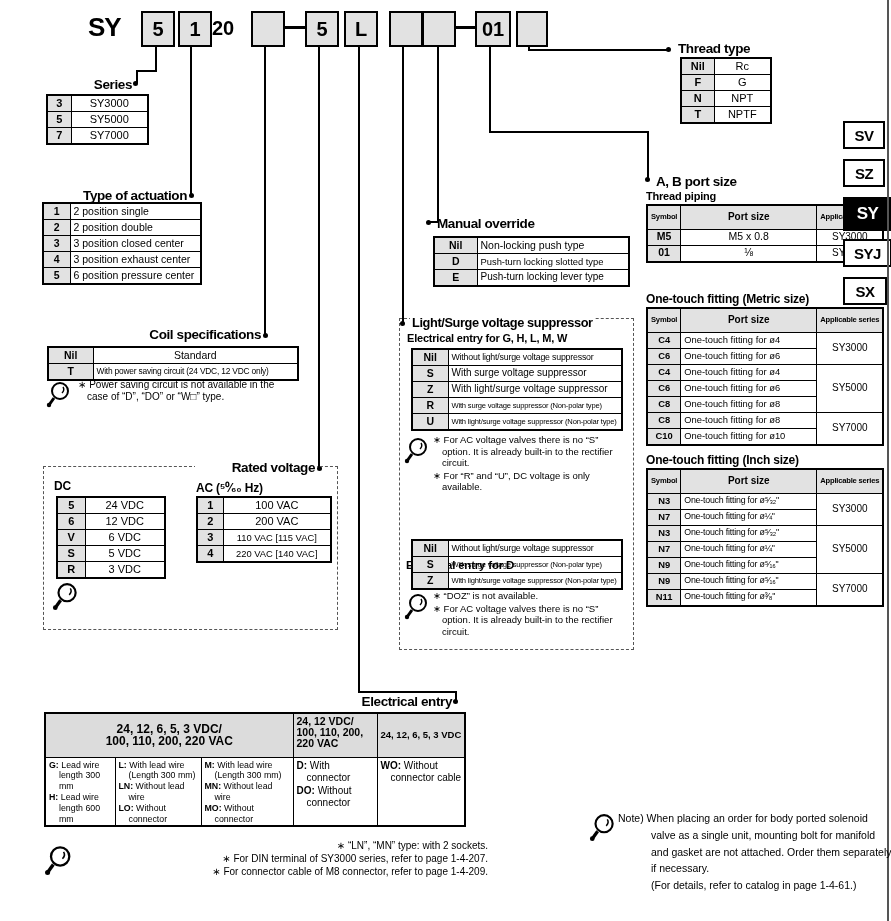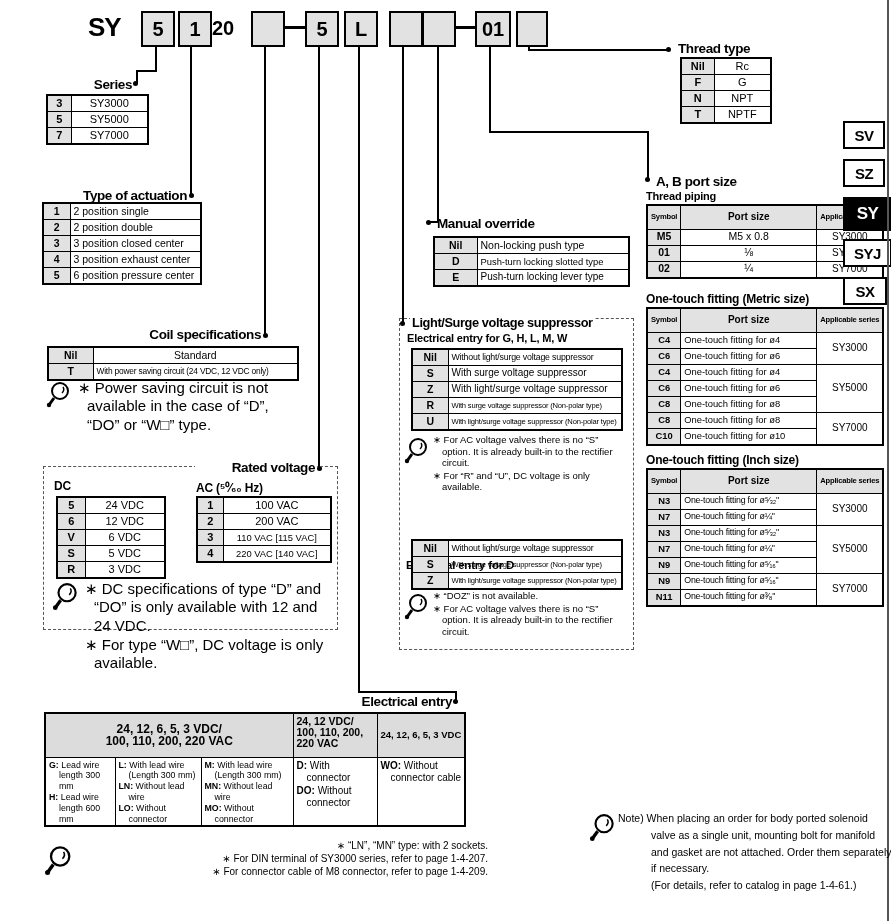--- a/index.html
+++ b/index.html
@@ -20,21 +20,21 @@
   td.sym{background:#e2e2e2;font-weight:bold;text-align:center;padding:0 1px;}
   td.c{text-align:center;}
   td.hd{background:#e2e2e2;font-weight:bold;text-align:center;white-space:normal;line-height:1;}
   .fz8{font-size:7.6px!important;letter-spacing:-0.2px;}
   .fz85{font-size:8.4px!important;letter-spacing:-0.2px;}
   .fz9{font-size:8.8px!important;letter-spacing:-0.2px;}
   .fz95{font-size:9.4px!important;}
   .fz10{font-size:10px!important;}
   .fz11{font-size:11px!important;}
   .dashbox{position:absolute;border:1.6px dashed #555;}
-  .notes{position:absolute;font-size:15px;line-height:1.22;}
+  .notes{position:absolute;font-size:10px;line-height:1.22;}
   .notes .n{padding-left:9px;text-indent:-9px;margin-bottom:1px;}
   .mag{position:absolute;}
   .pre{white-space:pre-line;}
   .tab{position:absolute;border:2px solid #000;background:#fff;display:flex;align-items:center;
     justify-content:center;font-weight:bold;font-size:15px;letter-spacing:-0.5px;}
   .tab.active{background:#000;color:#fff;font-size:17px;}
   .ent{padding-left:10px;text-indent:-10px;line-height:1.25;white-space:normal;}
   .grp{background:#dcdcdc;font-weight:bold;}
   .gsep td{border-top:2px solid #000;}
   .vt{vertical-align:top;padding-top:2px!important;}
@@ -237,24 +237,20 @@
           </tr>
     </tbody>
       </table>
   </div>
   <svg class="mag" style="left:52px;top:582px;" width="28" height="30" viewBox="0 0 26 28">
     <circle cx="14" cy="10" r="8" fill="none" stroke="#000" stroke-width="2"></circle>
     <path d="M17 6 q2 3 -1 6" fill="none" stroke="#000" stroke-width="1.4"></path>
     <line x1="8" y1="17" x2="3" y2="24" stroke="#000" stroke-width="3"></line>
     <circle cx="3" cy="24" r="2.2" fill="#000"></circle>
   </svg>
-  <div class="notes" style="left:85px;top:580px;width:248px;">
-    <div class="n">∗ DC specifications of type “D” and “DO” is only available with 12 and 24 VDC.</div>
-    <div class="n">∗ For type “W□”, DC voltage is only available.</div>
-  </div>
 
   <div class="title" style="left:437px;top:216px;">Manual override</div>
   <div class="abs" style="left:433px;top:236px;">
     <table class="spec">
       <colgroup>
           <col style="width:43px">
           <col style="width:152px">
         </colgroup>
       <tbody>
           <tr>
@@ -395,25 +391,20 @@
       </tr>
       <tr style="height:16px;">
             <td class="sym">M5</td>
             <td class="c">M5 x 0.8</td>
             <td class="c fz10">SY3000</td>
           </tr>
       <tr style="height:16px;">
             <td class="sym">01</td>
             <td class="c">⅛</td>
             <td class="c fz10">SY5000</td>
-          </tr>
-      <tr style="height:16px;">
-            <td class="sym">02</td>
-            <td class="c">¼</td>
-            <td class="c fz10">SY7000</td>
           </tr>
     </tbody>
       </table>
   </div>
 
   <div class="sub" style="left:646px;top:292px;font-size:12px;">One-touch fitting (Metric size)</div>
   <div class="abs" style="left:646px;top:307px;">
     <table class="spec">
       <colgroup>
           <col style="width:27px">

